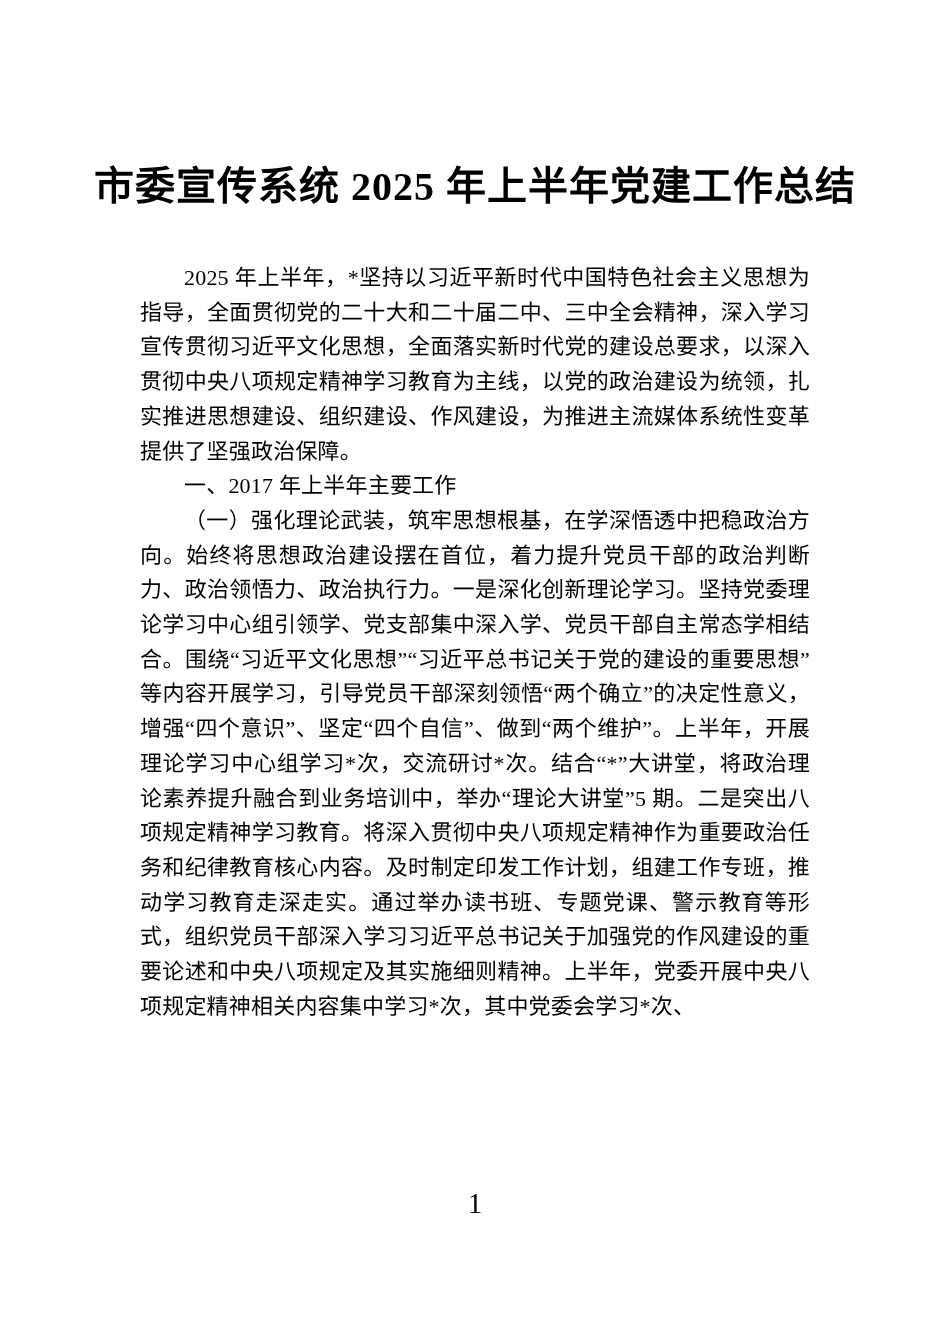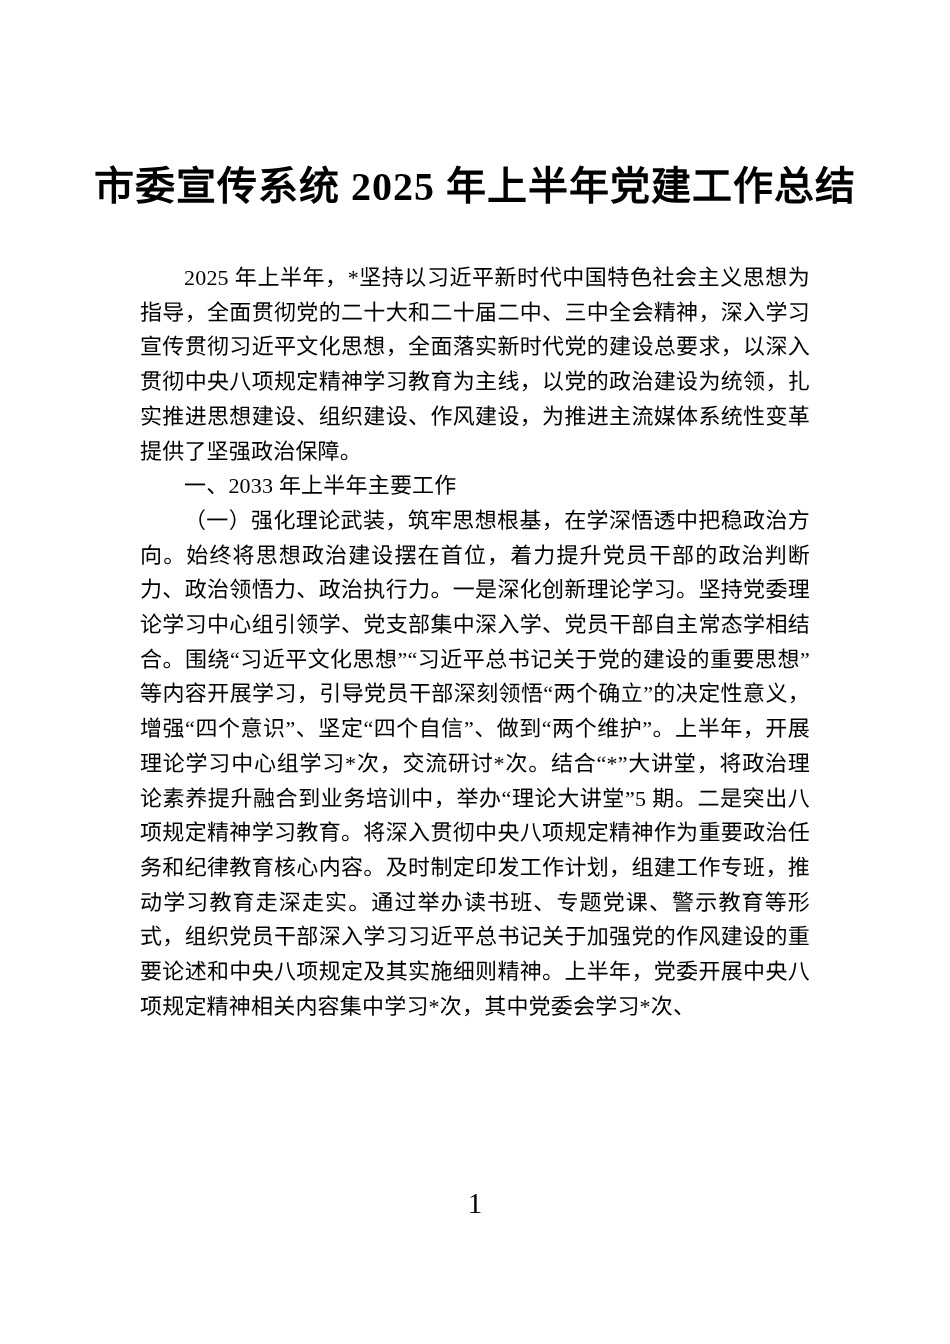--- a/index.html
+++ b/index.html
@@ -59,19 +59,19 @@
 </style>
 </head>
 <body>
 
 <div class="page">
 
   <h1 class="doc-title">市委宣传系统 2025 年上半年党建工作总结</h1>
 
   <div class="doc-body">
     <p>2025 年上半年，*坚持以习近平新时代中国特色社会主义思想为指导，全面贯彻党的二十大和二十届二中、三中全会精神，深入学习宣传贯彻习近平文化思想，全面落实新时代党的建设总要求，以深入贯彻中央八项规定精神学习教育为主线，以党的政治建设为统领，扎实推进思想建设、组织建设、作风建设，为推进主流媒体系统性变革提供了坚强政治保障。</p>
-    <p>一、2033 年上半年主要工作</p>
+    <p>一、2017 年上半年主要工作</p>
     <p>（一）强化理论武装，筑牢思想根基，在学深悟透中把稳政治方向。始终将思想政治建设摆在首位，着力提升党员干部的政治判断力、政治领悟力、政治执行力。一是深化创新理论学习。坚持党委理论学习中心组引领学、党支部集中深入学、党员干部自主常态学相结合。围绕“习近平文化思想”“习近平总书记关于党的建设的重要思想”等内容开展学习，引导党员干部深刻领悟“两个确立”的决定性意义，增强“四个意识”、坚定“四个自信”、做到“两个维护”。上半年，开展理论学习中心组学习*次，交流研讨*次。结合“*”大讲堂，将政治理论素养提升融合到业务培训中，举办“理论大讲堂”5 期。二是突出八项规定精神学习教育。将深入贯彻中央八项规定精神作为重要政治任务和纪律教育核心内容。及时制定印发工作计划，组建工作专班，推动学习教育走深走实。通过举办读书班、专题党课、警示教育等形式，组织党员干部深入学习习近平总书记关于加强党的作风建设的重要论述和中央八项规定及其实施细则精神。上半年，党委开展中央八项规定精神相关内容集中学习*次，其中党委会学习*次、</p>
   </div>
 
   <div class="page-number">1</div>
 
 </div>
 
 </body></html>

